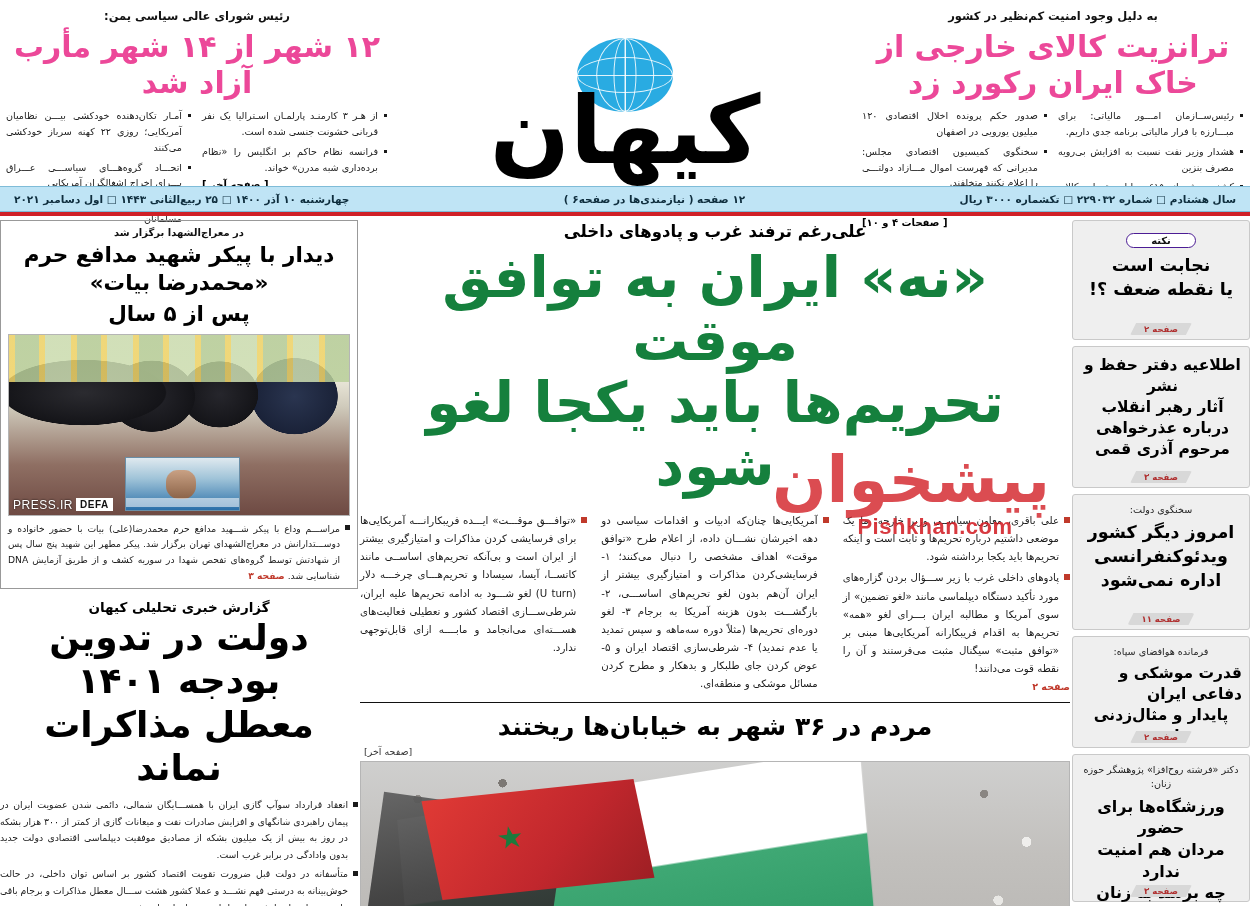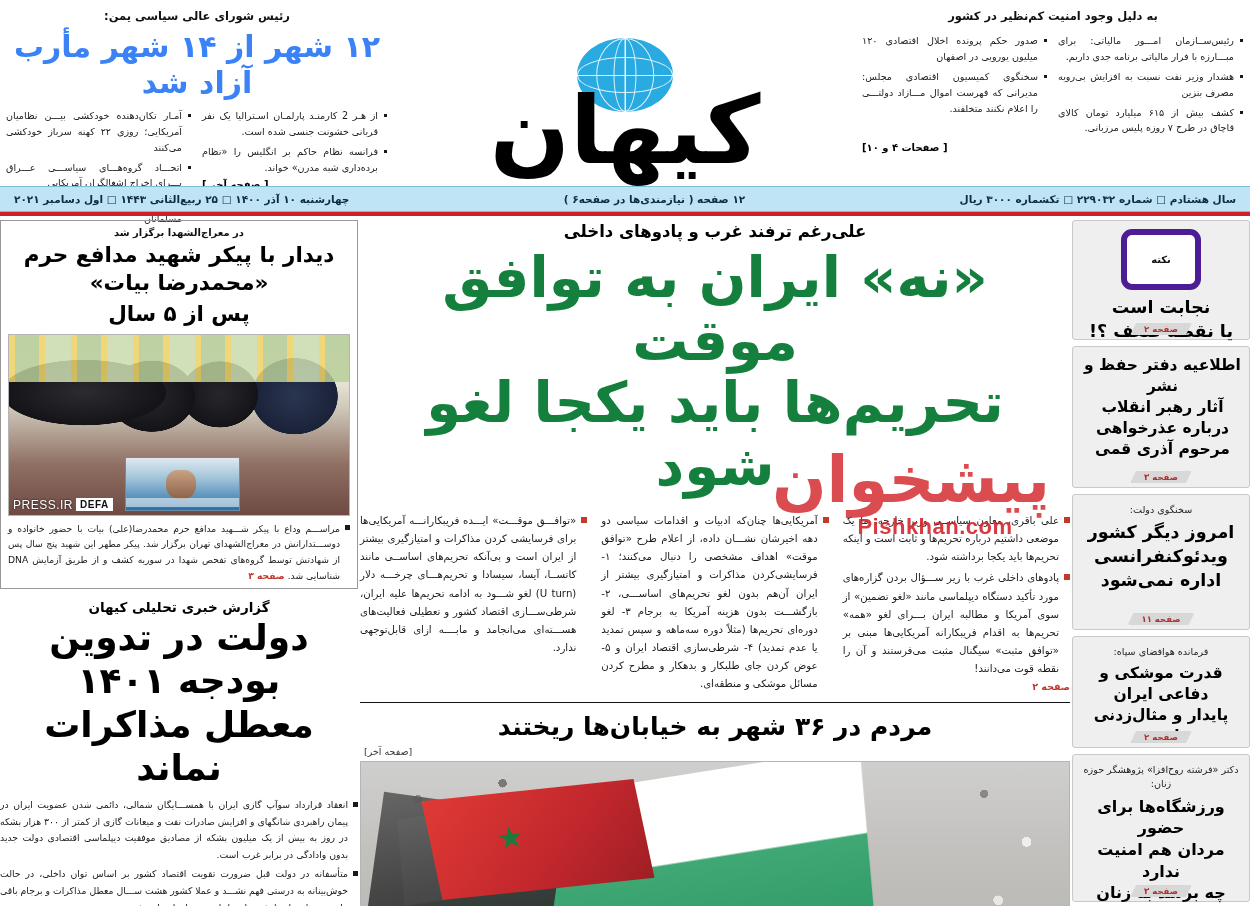--- a/index.html
+++ b/index.html
@@ -18,21 +18,21 @@
 
   .mh-side { position:absolute; top:8px; width:382px; text-align:center; }
   .mh-right { right:6px; }
   .mh-left  { left:6px; }
 
   .kicker {
     font-size:11.5px; font-weight:bold; color:#111; line-height:1.5;
     margin-bottom:4px; letter-spacing:0;
   }
   .side-headline {
-    font-size:30px; font-weight:bold; color:#3b82f6; line-height:1.18;
+    font-size:30px; font-weight:bold; color:#ec4899; line-height:1.18;
     letter-spacing:-0.3px;
   }
   .side-bullets { margin-top:8px; display:flex; flex-direction:row; gap:10px; }
   .bcol { flex:1; }
   .bullet {
     font-size:9.6px; color:#1a1a1a; line-height:1.65; text-align:justify;
     margin-bottom:4px; position:relative; padding-right:10px;
   }
   .bullet::before {
     content:""; position:absolute; right:0; top:5px;
@@ -88,23 +88,23 @@
   .col-right { position:absolute; right:0; top:0; width:178px; height:686px; }
   .col-mid   { position:absolute; right:180px; top:0; width:710px; height:686px; }
   .col-left  { position:absolute; right:892px; top:0; width:358px; height:686px; }
 
   
   .sb-box {
     position:relative; background:#efefef; border:1px solid #c9c9c9;
     border-radius:3px; margin-bottom:6px; padding:8px 7px 18px 7px; text-align:center;
   }
   .sb-tag {
-    display:inline-block; border:6px solid #4c1d95; border-radius:11px;
+    display:inline-block; border:1px solid #4c1d95; border-radius:11px;
     background:#fff; font-size:10px; font-weight:bold; color:#111;
-    padding:19px 24px; margin-bottom:6px;
+    padding:1px 24px; margin-bottom:6px;
   }
   .sb-kicker { font-size:9.6px; color:#222; line-height:1.5; margin-bottom:4px; }
   .sb-title { font-size:17.5px; font-weight:bold; color:#000; line-height:1.35; }
   .sb-page {
     position:absolute; bottom:4px; left:0; right:0; text-align:center;
     font-size:8.5px; font-weight:bold; color:#b03030;
   }
   .sb-page em {
     font-style:normal; background:#d8d8d8; padding:1px 14px; border-radius:2px;
     display:inline-block; clip-path: polygon(6px 0,100% 0,calc(100% - 6px) 100%,0 100%);
@@ -263,40 +263,41 @@
 </style>
 </head>
 <body>
 
 <div class="page">
 
   <div class="masthead">
 
     <div class="mh-side mh-right">
       <div class="kicker">به دلیل وجود امنیت کم‌نظیر در کشور</div>
+      <div class="side-headline">ترانزیت کالای خارجی از خاک ایران رکورد زد</div>
       <div class="side-bullets">
         <div class="bcol">
           <div class="bullet">رئیس‌ســازمان امـــور مالیاتی: برای مبـــارزه با فرار مالیاتی برنامه جدی داریم.</div>
           <div class="bullet">هشدار وزیر نفت نسبت به افزایش بی‌رویه مصرف بنزین</div>
           <div class="bullet">کشف بیش از ۶۱۵ میلیارد تومان کالای قاچاق در طرح ۷ روزه پلیس مرزبانی.</div>
         </div>
         <div class="bcol">
           <div class="bullet">صدور حکم پرونده اخلال اقتصادی ۱۲۰ میلیون یورویی در اصفهان</div>
           <div class="bullet">سخنگوی کمیسیون اقتصادی مجلس: مدیرانی که فهرست اموال مـــازاد دولتـــی را اعلام نکنند متخلفند.</div>
         </div>
       </div>
       <div class="pageref lft">[ صفحات ۴ و ۱۰]</div>
     </div>
 
     <div class="mh-side mh-left">
       <div class="kicker">رئیس شورای عالی سیاسی یمن:</div>
       <div class="side-headline">۱۲ شهر از ۱۴ شهر مأرب آزاد شد</div>
       <div class="side-bullets">
         <div class="bcol">
-          <div class="bullet">از هـر 2 کارمنـد پارلمـان اسـترالیا یک نفر قربانی خشونت جنسی شده است.</div>
+          <div class="bullet">از هـر ۳ کارمنـد پارلمـان اسـترالیا یک نفر قربانی خشونت جنسی شده است.</div>
           <div class="bullet">فرانسه نظام حاکم بر انگلیس را «نظام برده‌داری شبه مدرن» خواند.</div>
           <div class="pageref lft">[ صفحه آخر ]</div>
         </div>
         <div class="bcol">
           <div class="bullet">آمـار تکان‌دهنده خودکشی بیـــن نظامیان آمریکایی؛ روزی ۲۲ کهنه سرباز خودکشی می‌کنند</div>
           <div class="bullet">اتحـــاد گروه‌هـــای سیاســـی عـــراق بـــرای اخراج اشغالگران آمریکایی</div>
           <div class="bullet">جنگ تمام‌عیار رسانه‌های انگلیسی با اسلام و مسلمانان</div>
         </div>
       </div>
     </div>
@@ -341,21 +342,21 @@
       <div class="sb-box" style="height:136px;">
         <div class="sb-kicker">سخنگوی دولت:</div>
         <div class="sb-title">امروز دیگر کشور</div>
         <div class="sb-title">ویدئوکنفرانسی</div>
         <div class="sb-title">اداره نمی‌شود</div>
         <div class="sb-page"><em>صفحه ۱۱</em></div>
       </div>
 
       <div class="sb-box" style="height:112px;">
         <div class="sb-kicker">فرمانده هوافضای سپاه:</div>
-        <div class="sb-title" style="font-size:15.5px;">قدرت موشکی و دفاعی ایران</div>
+        <div class="sb-title" style="font-size:15.5px;text-align:right;">قدرت موشکی و دفاعی ایران</div>
         <div class="sb-title" style="font-size:15.5px;">پایدار و مثال‌زدنی است</div>
         <div class="sb-page"><em>صفحه ۲</em></div>
       </div>
 
       <div class="sb-box" style="height:148px;">
         <div class="sb-kicker">دکتر «فرشته روح‌افزا» پژوهشگر حوزه زنان:</div>
         <div class="sb-title" style="font-size:16px;">ورزشگاه‌ها برای حضور</div>
         <div class="sb-title" style="font-size:16px;">مردان هم امنیت ندارد</div>
         <div class="sb-title" style="font-size:16px;">چه برسد به زنان</div>
         <div class="sb-page"><em>صفحه ۳</em></div>

